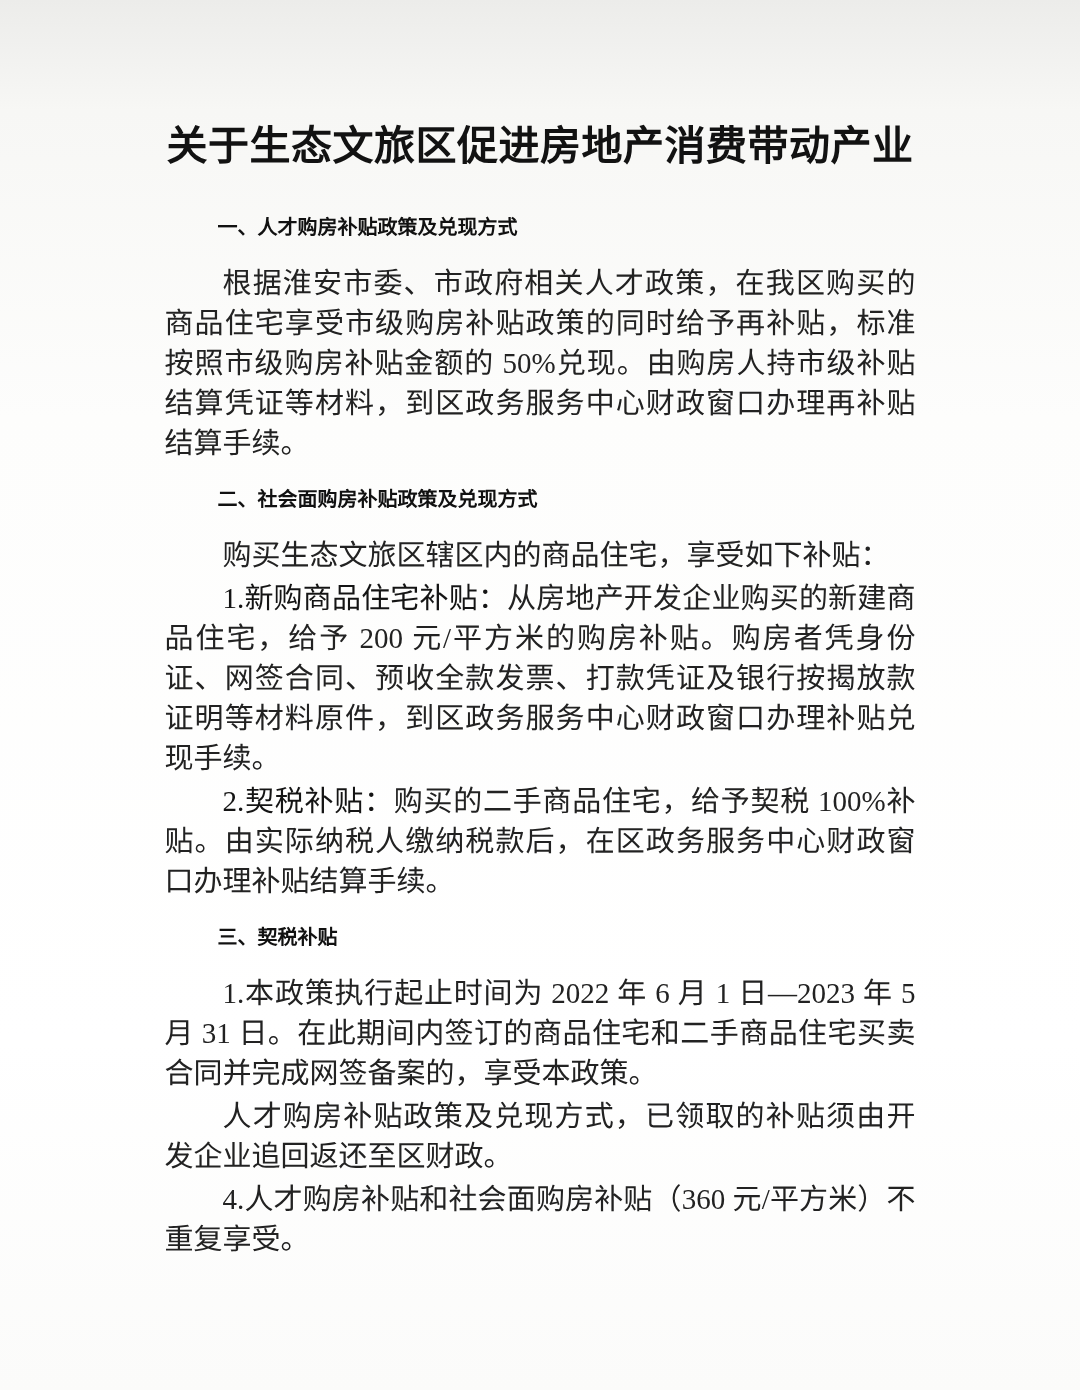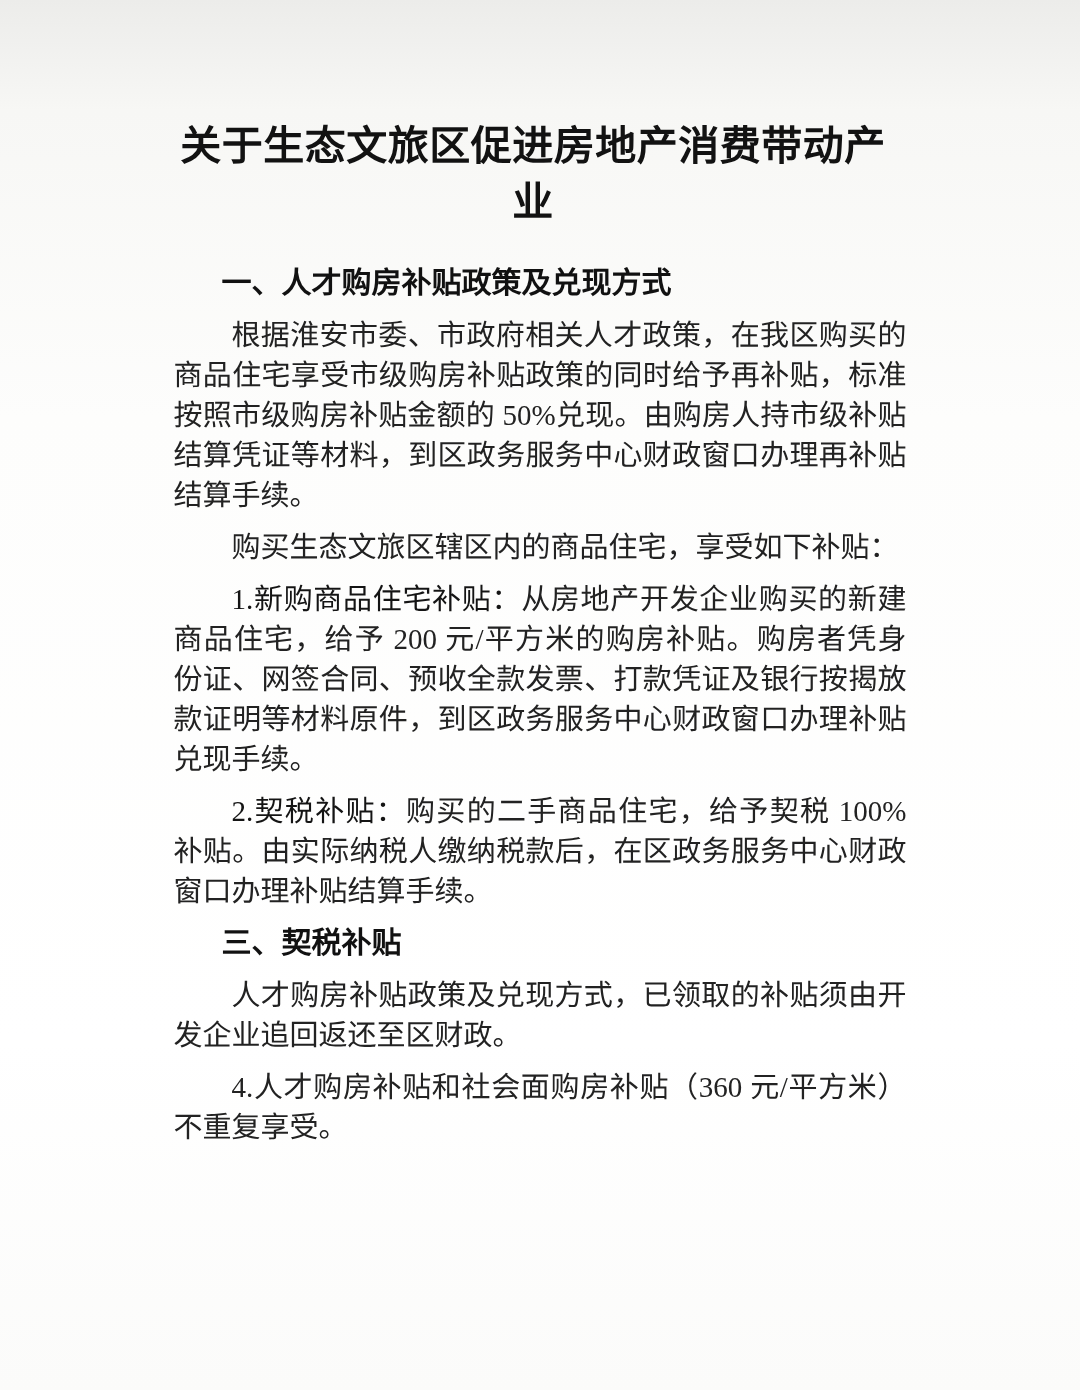--- a/index.html
+++ b/index.html
@@ -19,63 +19,65 @@
     padding-top: 118px;
     color: #1e1e1e;
   }
   .doc-title {
     font-family: "Liberation Serif", "DejaVu Serif", serif;
     font-weight: 700;
     font-size: 41px;
     line-height: 56px;
     text-align: center;
     color: #121212;
-    margin: 0 14px 33px 0;
+    margin: 0 0 33px 0;
     letter-spacing: 0.5px;
   }
   .doc-flow {
     font-size: 29px;
     line-height: 40px;
     text-align: justify;
     text-justify: inter-ideograph;
   }
   .section-heading {
     font-family: "Liberation Sans", "DejaVu Sans", sans-serif;
     font-weight: 700;
-    font-size: 30px;
+    font-size: 20px;
     line-height: 40px;
     color: #111111;
-    margin: 0;
+    margin: 16px;
     text-indent: 2em;
     text-align: left;
   }
   .para {
-    margin: 12px;
+    margin: 3px;
     text-indent: 2em;
     color: #222222;
   }
   .para .lead {
     font-weight: 400;
     color: #141414;
   }
 </style>
 </head>
 <body>
 
 <div class="page">
 
   <h1 class="doc-title"><span>关于生态文旅区促进房地产消费带动产业</span><br></h1>
 
   <div class="doc-flow">
 
     <h2 class="section-heading">一、人才购房补贴政策及兑现方式</h2>
     <p class="para"><span>根据淮安市委、市政府相关人才政策，在我区购买的商品住宅享受市级购房补贴政策的同时给予再补贴，标准按照市级购房补贴金额的 50%兑现。由购房人持市级补贴结算凭证等材料，到区政务服务中心财政窗口办理再补贴结算手续。</span></p>
 
+    <h2 class="section-heading">二、社会面购房补贴政策及兑现方式</h2>
     <p class="para"><span>购买生态文旅区辖区内的商品住宅，享受如下补贴：</span></p>
     <p class="para"><span class="lead">1.新购商品住宅补贴：</span><span>从房地产开发企业购买的新建商品住宅，给予 200 元/平方米的购房补贴。购房者凭身份证、网签合同、预收全款发票、打款凭证及银行按揭放款证明等材料原件，到区政务服务中心财政窗口办理补贴兑现手续。</span></p>
     <p class="para"><span class="lead">2.契税补贴：</span><span>购买的二手商品住宅，给予契税 100%补贴。由实际纳税人缴纳税款后，在区政务服务中心财政窗口办理补贴结算手续。</span></p>
 
     <h2 class="section-heading">三、契税补贴</h2>
+    <p class="para"><span>1.本政策执行起止时间为 2022 年 6 月 1 日—2023 年 5 月 31 日。在此期间内签订的商品住宅和二手商品住宅买卖合同并完成网签备案的，享受本政策。</span></p>
     <p class="para"><span>人才购房补贴政策及兑现方式，已领取的补贴须由开发企业追回返还至区财政。</span></p>
     <p class="para"><span>4.人才购房补贴和社会面购房补贴（360 元/平方米）不重复享受。</span></p>
 
   </div>
 </div>
 
 </body></html>

